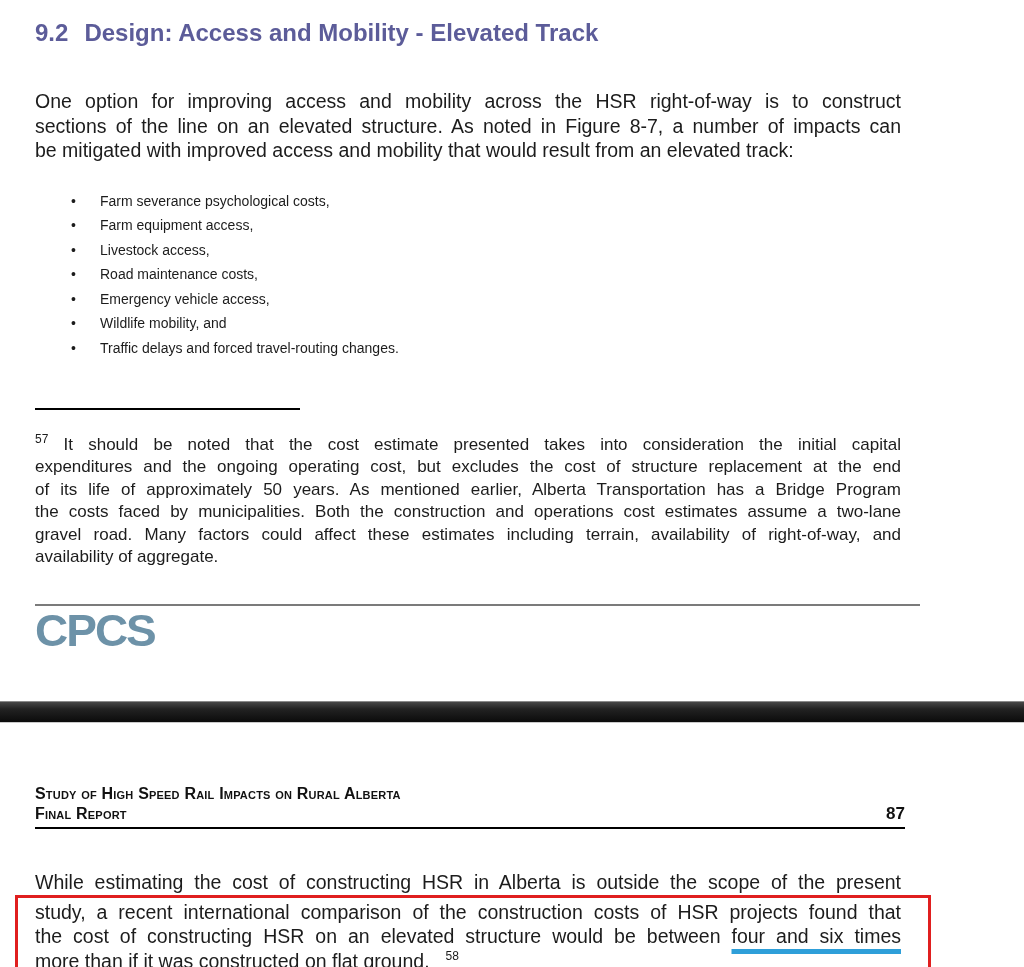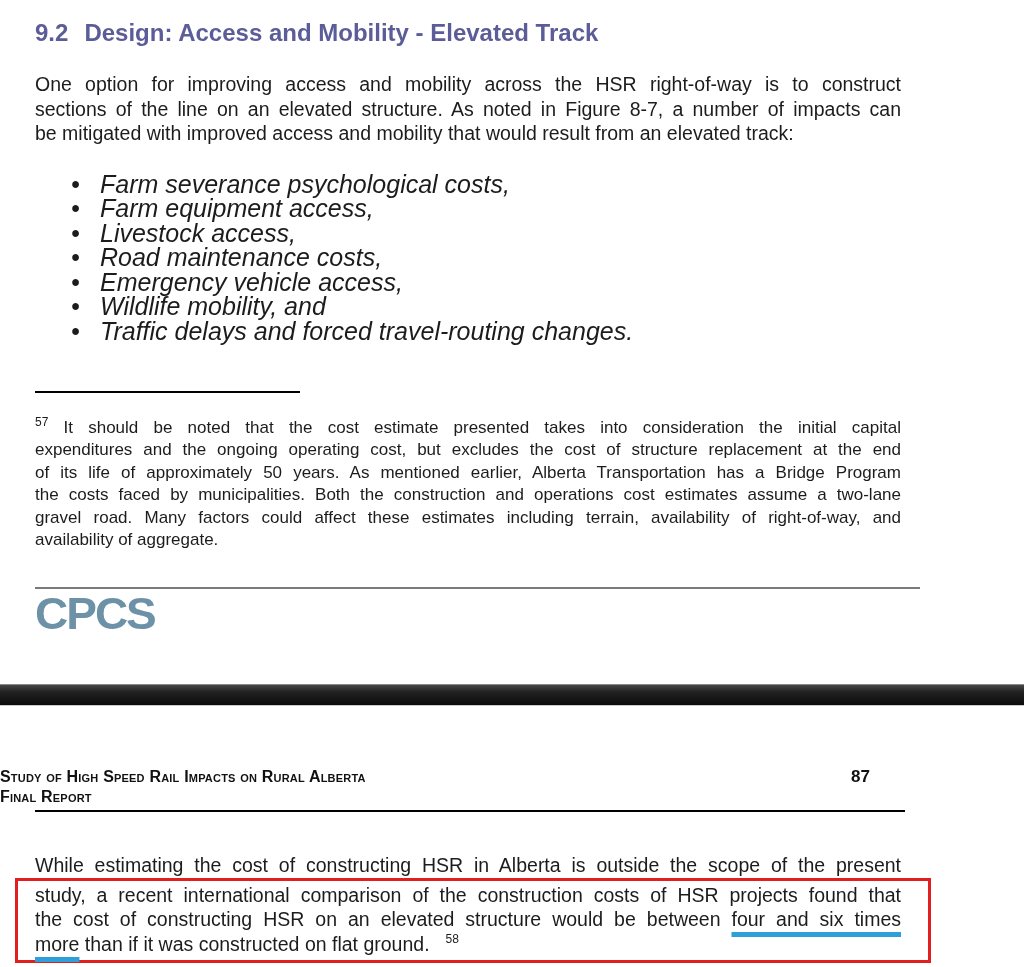--- a/index.html
+++ b/index.html
@@ -21,24 +21,24 @@
   }
   .heading .num { display:inline-block; margin-right:16px; }
   
   .body-par {
     margin-left:35px; width:866px;
     font-size:19.5px; line-height:24.5px;
   }
   .jlines > div { text-align:justify; text-align-last:justify; }
   .jlines > div:last-child { text-align-last:left; }
   .just { text-align:justify; text-align-last:justify; }
-  .intro { margin-top:25px; }
+  .intro { margin-top:42px; }
   
   .bullets { margin-top:26px; margin-left:35px; width:866px;
-    list-style:none; font-size:25px; line-height:24.5px;font-style:italic; }
+    list-style:none; font-size:14px; line-height:24.5px; }
   .bullets li { position:relative; padding-left:65px; }
   .bullets li::before { content:"\2022"; position:absolute; left:36px; }
   
   .fn-sep { margin-top:48px; margin-left:35px; width:265px; height:2px; background:#000; }
   .footnote { margin-top:24px; margin-left:35px; width:866px;
     font-size:17px; line-height:22.4px; }
   .footnote sup { font-size:12px; vertical-align:super; line-height:0; }
   
   .gray-rule { margin-top:36px; margin-left:35px; width:885px; height:2px; background:#7b7b7b; }
   .logo-row { margin-left:35px; width:885px; text-align:left; margin-top:4px; height:46px; }
@@ -49,22 +49,22 @@
     transform:scaleY(.95); transform-origin:top right;
   }
   
   .band {
     margin-top:45px; width:1024px; height:22px;
     background:linear-gradient(180deg,#474747 0%,#222222 35%,#0b0b0b 100%);
     border-top:1px solid #8a8a8a;
     border-bottom:1px solid #c9c9c9;
   }
   
-  .hdr-row { margin-top:61px; width:870px;
-    display:flex; justify-content:space-between; }
+  .hdr-row { margin-top:61px; margin-left:35px; width:870px;
+    display:flex; justify-content:space-between; align-items:flex-end; }
   .hdr-titles { font-variant:small-caps; font-weight:bold; font-size:16px;
     line-height:20px; letter-spacing:.2px; color:#111; }
   .pageno { font-weight:bold; font-size:17px; line-height:20px; color:#111; }
   .hdr-rule { margin-top:3px; margin-left:35px; width:870px; height:2px; background:#000; }
   
   .closing { margin-top:41px; margin-left:35px; width:866px;
     font-size:19.5px; line-height:24.5px; }
   .red-box {
     border:3px solid #E01F1F;
     margin-left:-20px; margin-right:-30px;

